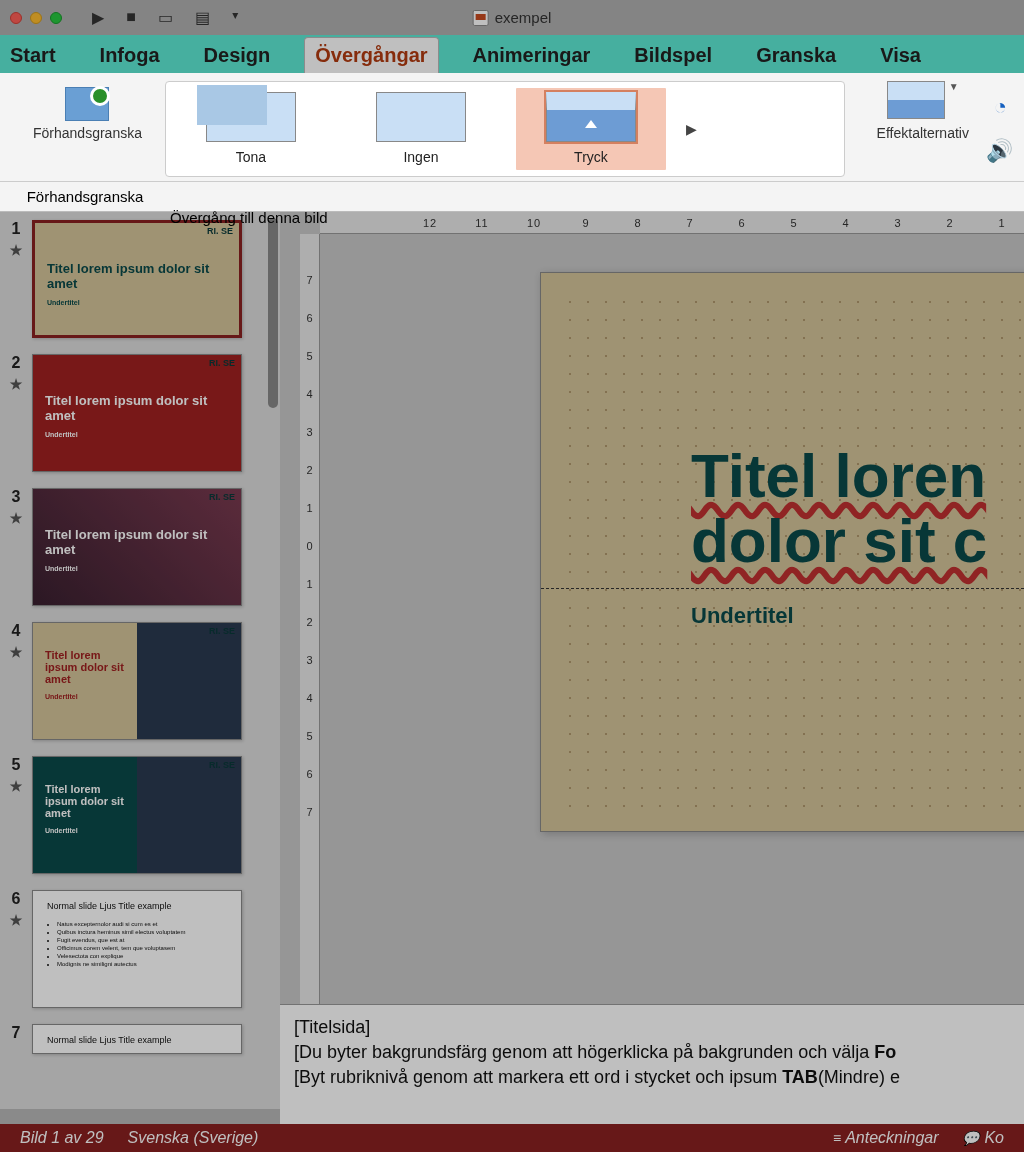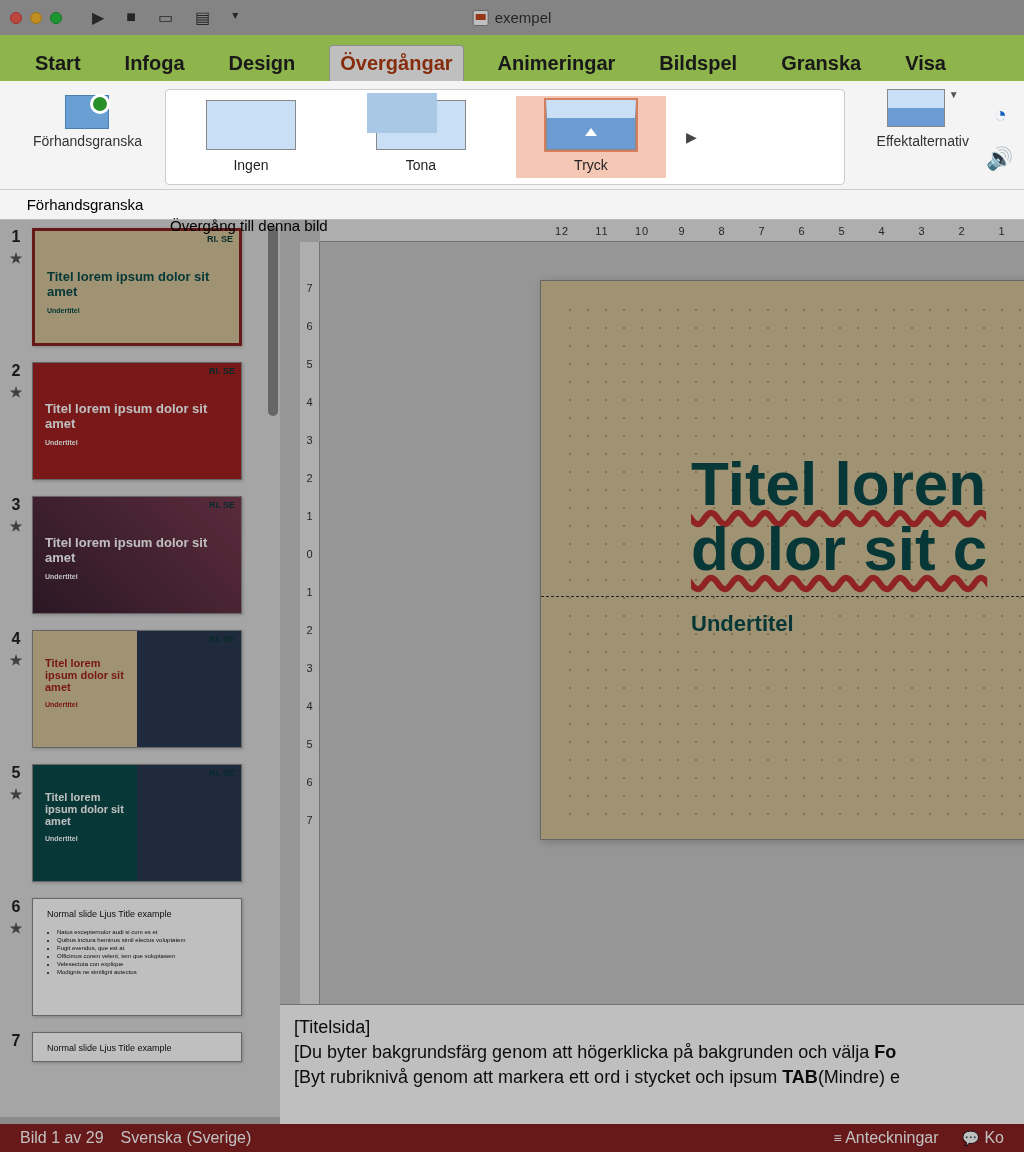--- a/index.html
+++ b/index.html
@@ -17,21 +17,21 @@
 .dot.red { background: #ff5f57; border:1px solid #d04038; }
 .dot.yellow { background: #ffbd2e; border:1px solid #d09a1e; }
 .dot.green { background: #28c940; border:1px solid #1a9a2e; }
 .tb-icons { display:flex; gap:22px; margin-left:30px; color:#333; }
 .tb-icons span { font-size:16px; }
 .doc-title { position:absolute; left:50%; transform:translateX(-50%); display:flex; align-items:center; gap:6px; color:#333; font-size:15px; }
 .doc-title .docicon { width:16px; height:16px; background:#fff; border:1px solid #888; border-radius:2px; display:inline-block; position:relative; }
 .doc-title .docicon::after{content:"";position:absolute;left:2px;right:2px;top:3px;height:6px;background:#c84a1f;}
 
 
-.tabs { height: 46px; background:#bef264; display:flex; align-items:flex-end; padding:0 25px; gap:24px; position:relative; z-index:1; }
+.tabs { height: 38px; background:#5eead4; display:flex; align-items:flex-end; padding:0 0; gap:24px; position:relative; z-index:1; }
 .tab { padding:6px 10px 6px; font-size:20px; font-weight:600; color:#222; position:relative; cursor:pointer; }
 .tab.active { background:#fff; color:#b33b10; border-radius:4px 4px 0 0; border:1px solid #bbb; border-bottom:none; }
 .ribbon { background:#f4f4f4; border-bottom:1px solid #ccc; padding:8px 10px 4px; display:flex; align-items:stretch; }
 .group-preview { width:170px; text-align:center; display:flex; flex-direction:column; align-items:center; justify-content:flex-start; gap:4px; padding-top:6px;}
 .preview-thumb { width:44px; height:34px; background:#6a9fd4; border:1px solid #4a7fb4; position:relative; }
 .preview-thumb::after{content:"";position:absolute;right:-2px;top:-2px;width:14px;height:14px;border:3px solid #fff;border-radius:50%;background:#2a902a;}
 .preview-thumb::before{content:"";position:absolute;right:1px;top:1px;width:0;height:0;}
 .lbl { font-size:14px; color:#333; }
 
 .transitions-box { flex:0 0 680px; border:1px solid #ccc; border-radius:4px; background:#fff; padding:6px 10px; display:flex; align-items:center; gap:20px; }
@@ -74,36 +74,36 @@
 .bg-white { background:#fff; }
 .txt-teal { color:#0a4a4a; }
 .txt-white { color:#fff; }
 .txt-red { color:#a02020; }
 
 .thumbs-scroll { position:absolute; right:2px; top:6px; width:10px; height:190px; background:#888; border-radius:5px; }
 
 
 .editor { flex:1; position:relative; background:#c8c8c8; }
 .ruler-h { position:absolute; left:40px; right:0; top:0; height:22px; background:#e8e8e8; border-bottom:1px solid #999; font-size:11px; color:#333; display:flex; align-items:center; justify-content:flex-end; padding-right:6px; letter-spacing:1px;}
-.ruler-h .ticks { display:flex; gap:8px; }
+.ruler-h .ticks { display:flex; gap:20px; }
 .ruler-h .tick { width:32px; text-align:center; position:relative; }
 .ruler-v { position:absolute; left:20px; top:22px; width:20px; bottom:0; background:#e8e8e8; border-right:1px solid #999; font-size:11px; color:#333; display:flex; flex-direction:column; align-items:center; padding-top:40px; gap:26px;}
 .slide-canvas { position:absolute; left:260px; top:60px; width:720px; height:560px; background:#d4c49a; border:1px solid #888; box-shadow:2px 2px 8px rgba(0,0,0,0.2); overflow:hidden;}
 .slide-canvas .dots { position:absolute; inset:20px; background-image:radial-gradient(#8a6a40 1px, transparent 1px); background-size:18px 18px; opacity:0.5;}
 .slide-canvas .big-title { position:absolute; left:150px; top:170px; font-size:62px; font-weight:800; color:#0a4a4a; line-height:1.05; }
 .slide-canvas .big-title .wavy { text-decoration:underline wavy #c03030; text-underline-offset:6px; }
 .slide-canvas .big-sub { position:absolute; left:150px; top:330px; font-size:22px; font-weight:700; color:#0a4a4a; }
 .slide-canvas .guide { position:absolute; left:0; right:0; top:315px; border-top:1px dashed #333; }
 
 
 .notes { position:absolute; left:280px; right:0; bottom:28px; height:120px; background:#fff; border-top:1px solid #999; padding:10px 14px; font-size:18px; color:#111; z-index:1; line-height:1.4;}
 .notes b { font-weight:700; }
 
 
-.statusbar { position:absolute; left:0; right:0; bottom:0; height:28px; background:#8a2020; color:#fff; display:flex; align-items:center; padding:0 20px; font-size:16px; z-index:1; gap:17px;}
+.statusbar { position:absolute; left:0; right:0; bottom:0; height:28px; background:#8a2020; color:#fff; display:flex; align-items:center; padding:0 20px; font-size:16px; z-index:1; gap:24px;font-style:italic;}
 .statusbar .right { margin-left:auto; display:flex; gap:24px; align-items:center;}
 .statusbar .icon { font-size:14px; }
 
 .ribbon-outer{position:relative; z-index:10;}
 .caption-row{display:flex; background:#f4f4f4; border-bottom:1px solid #bbb; height:30px; align-items:center;}
 .caption-row .c1{width:170px; text-align:center; font-size:15px;}
 .caption-row .c2{flex:1; text-align:left; font-size:15px;margin-top:42px;}
 
 
 .bullets { position:absolute; left:14px; top:30px; font-size:6px; color:#111; }
@@ -151,26 +151,26 @@
     <div class="ribbon">
       <div class="group-preview">
         <div style="position:relative;">
           <div class="preview-thumb"></div>
         </div>
         <div class="lbl">Förhandsgranska</div>
       </div>
 
       <div class="transitions-box">
         <div class="trans-item">
+          <div class="trans-thumb fade"></div>
+          <span>Tona</span>
+        </div>
+        <div class="trans-item">
           <div class="trans-thumb none"></div>
           <span>Ingen</span>
-        </div>
-        <div class="trans-item">
-          <div class="trans-thumb fade"></div>
-          <span>Tona</span>
         </div>
         <div class="trans-item selected">
           <div class="trans-thumb push"></div>
           <span>Tryck</span>
         </div>
         <div class="gallery-more">▶</div>
       </div>
 
       <div class="effect-group">
         <div style="display:flex;align-items:flex-start;gap:4px;">

